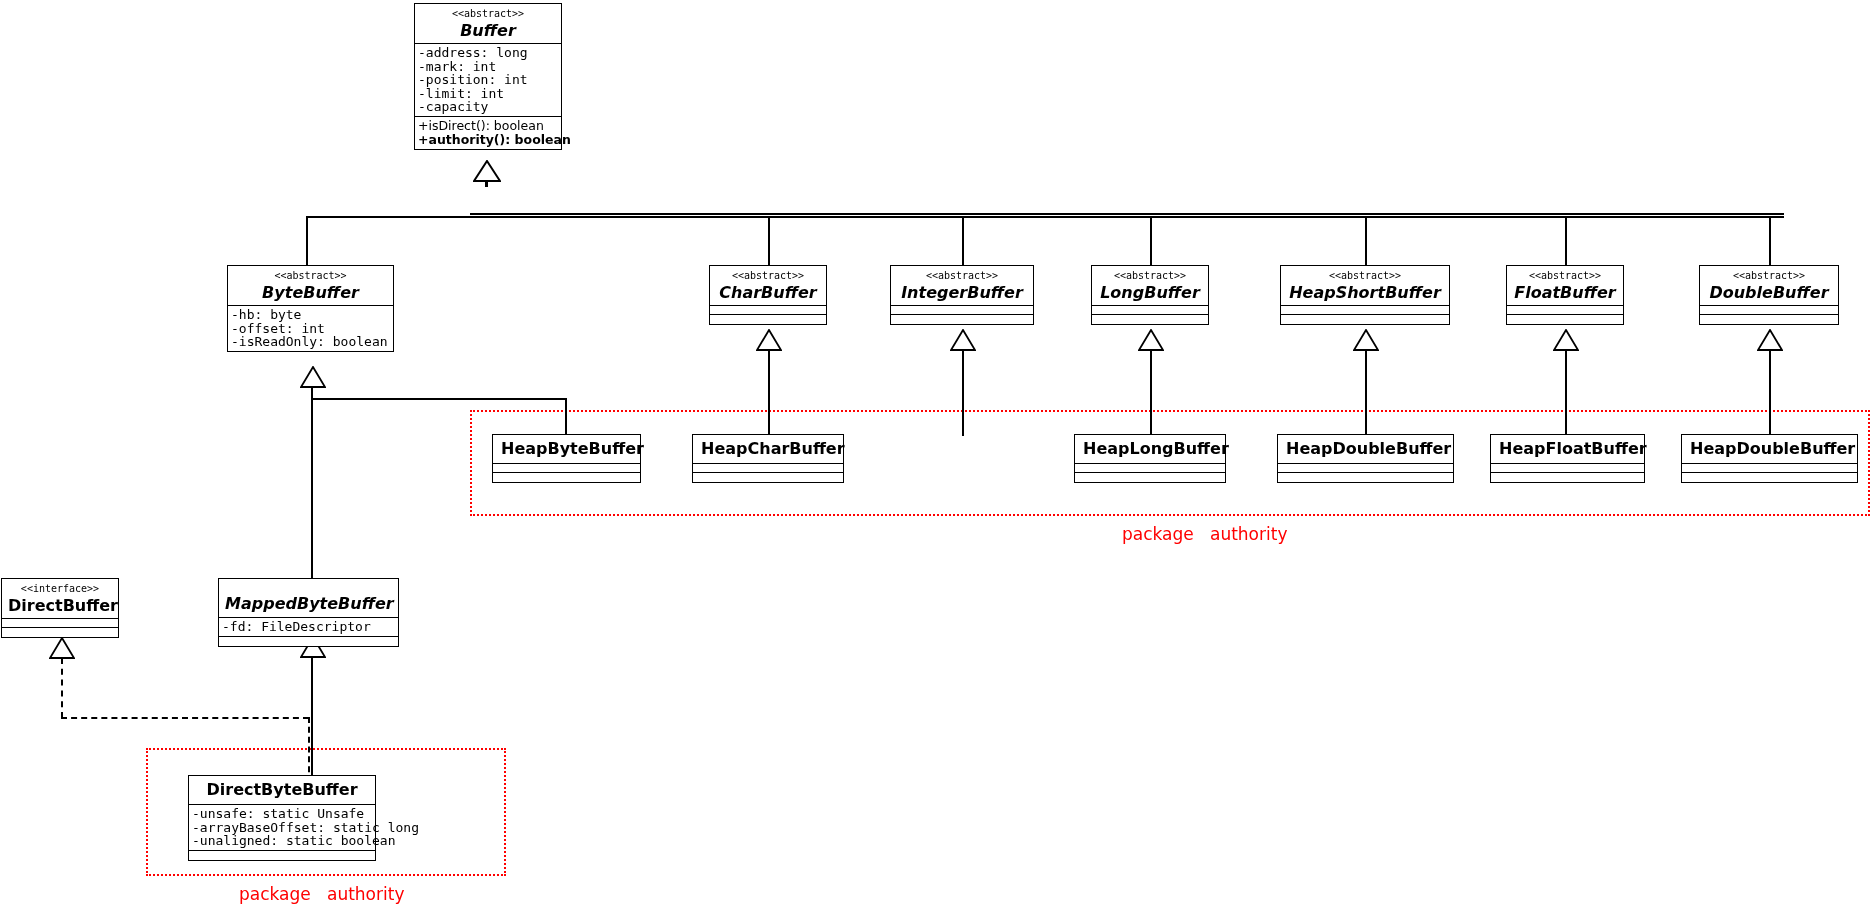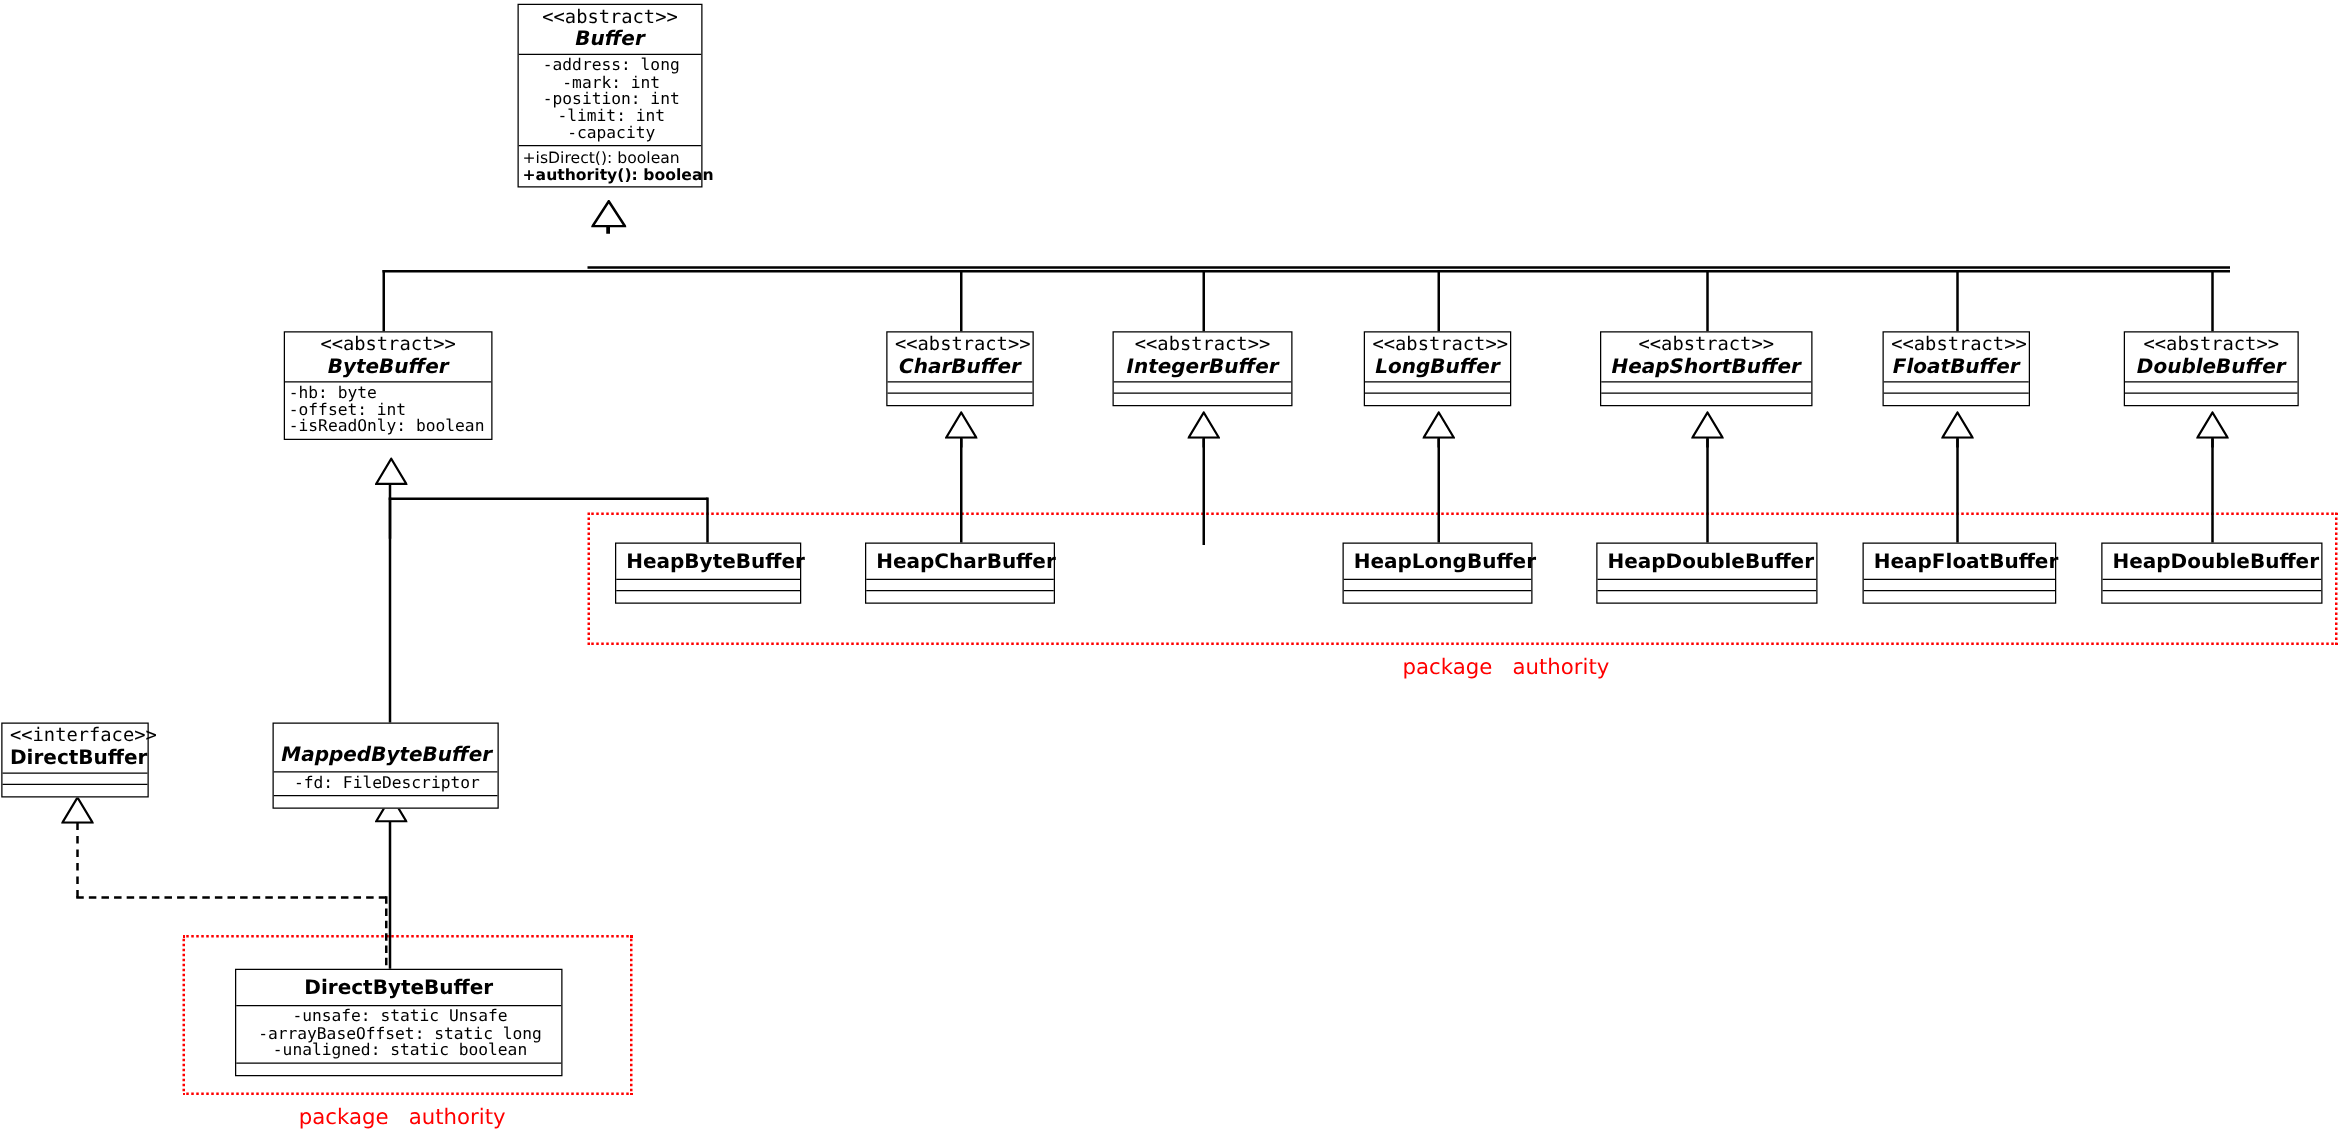--- a/index.html
+++ b/index.html
@@ -26,40 +26,39 @@
   }
   .uml .hdr {
     box-sizing: border-box;
     text-align: center;
     padding: 2px 6px 3px 6px;
     border-bottom: 1.6px solid #000;
   }
   .stereo {
     display: block;
     font-family: "DejaVu Sans Mono", monospace;
-    font-size: 15px;
+    font-size: 10px;
     line-height: 15px;
     color: #000;
     white-space: nowrap;
   }
   .cname {
     display: block;
     font-size: 16px;
     font-weight: bold;
     line-height: 19px;
     color: #000;
     white-space: nowrap;
   }
   .cname.abs { font-style: italic; }
 
   .uml .attrs {
     box-sizing: border-box;
     border-bottom: 1.6px solid #000;
     padding: 2px 1px 2px 3px;
-    text-align: center;
   }
   .uml .attrs.empty { height: 9px; padding: 0; }
   .uml .ops {
     box-sizing: border-box;
     padding: 2px 1px 2px 3px;
   }
   .uml .ops.empty { height: 9px; padding: 0; }
 
   .mono {
     display: block;
@@ -369,21 +368,21 @@
   <div class="uml" style="left:218px; top:578px; width:181px;">
     <div class="hdr" style="padding:3px 6px 4px 6px;margin-top:12px;">
       <span class="cname abs">MappedByteBuffer</span>
     </div>
     <div class="attrs">
       <span class="mono">-fd: FileDescriptor</span>
     </div>
     <div class="ops empty"></div>
   </div>
 
-  <div class="uml" style="left:188px; top:775px; width:262px;">
+  <div class="uml" style="left:188px; top:775px; width:188px;">
     <div class="hdr" style="padding:4px 8px 5px 8px;">
       <span class="cname">DirectByteBuffer</span>
     </div>
     <div class="attrs">
       <span class="mono">-unsafe: static Unsafe</span>
       <span class="mono">-arrayBaseOffset: static long</span>
       <span class="mono">-unaligned: static boolean</span>
     </div>
     <div class="ops empty"></div>
   </div>

